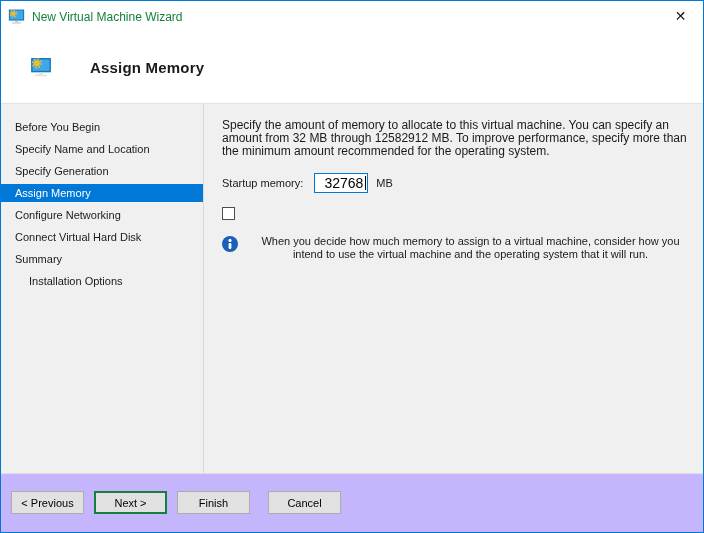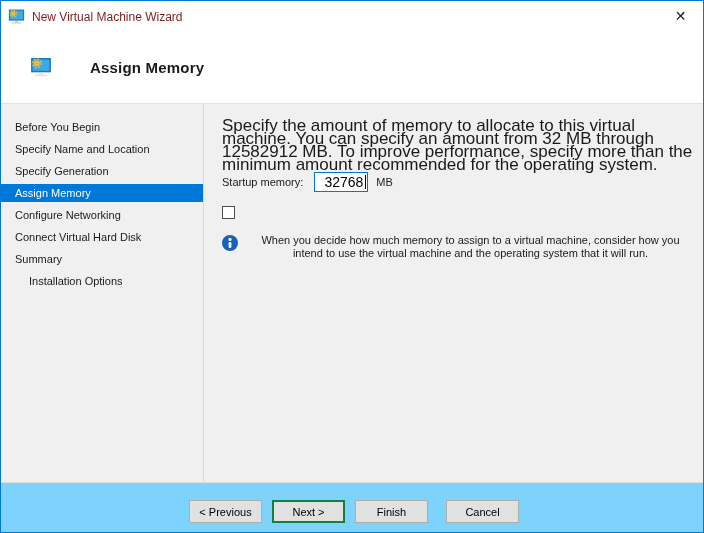--- a/index.html
+++ b/index.html
@@ -14,21 +14,21 @@
     position: relative;
   }
 
   
   .titlebar {
     height: 31px; background: #ffffff;
     display: flex; align-items: center;
     padding-left: 7px; flex: 0 0 auto;
   }
   .titlebar .app-icon { width: 17px; height: 17px; display: inline-flex; }
-  .titlebar .title-text { margin-left: 7px; font-size: 12px; color: #7f1d1d; }
+  .titlebar .title-text { margin-left: 7px; font-size: 12px; color: #15803d; }
   .close-btn {
     margin-left: auto; width: 45px; height: 31px;
     background: transparent; border: none;
     font-size: 14px; color: #1a1a1a; line-height: 31px; text-align: center;
     font-family: "Liberation Sans", sans-serif; cursor: default;
   }
 
   
   .header {
     height: 72px; background: #ffffff;
@@ -53,22 +53,22 @@
   .side-item {
     height: 18px; line-height: 18px; margin-bottom: 4px;
     padding-left: 14px; font-size: 11px; color: #1a1a1a;
     white-space: nowrap; cursor: default;
   }
   .side-item.indent { padding-left: 28px; }
   .side-item.selected { background: #0078d7; color: #ffffff; }
 
   .content { flex: 1 1 auto; padding: 15px 8px 0 18px; }
   .description {
-    font-size: 17px; line-height: 13px; color: #1a1a1a; max-width: 512px;
-    margin-bottom: 1px;
+    font-size: 12px; line-height: 13px; color: #1a1a1a; max-width: 512px;
+    margin-bottom: 15px;
   }
 
   .startup-row { display: flex; align-items: center; margin-bottom: 14px; }
   .field-label { font-size: 11px; color: #1a1a1a; }
   .input-wrap { position: relative; margin-left: 11px; }
   .memory-input {
     width: 54px; height: 20px;
     border: 1px solid #0078d7; background: #ffffff;
     font-family: "Liberation Sans", sans-serif; font-size: 14px; color: #000;
     text-align: right; padding-right: 4px; outline: none;
@@ -88,23 +88,23 @@
 
   .info-row { display: flex; align-items: flex-start; }
   .info-icon { width: 16px; height: 16px; flex: 0 0 auto; margin-top: 1px; }
   .info-text {
     font-size: 11px; line-height: 13px; color: #1a1a1a;
     margin-left: 8px; max-width: 487px; text-align: center;
   }
 
   
   .footer {
-    height: 50px; flex: 0 0 auto; background: #7dd3fc;
+    height: 59px; flex: 0 0 auto; background: #c4b5fd;
     border-top: 1px solid #dfdfdf;
-    display: flex; justify-content: center; align-items: flex-start;
+    display: flex; justify-content: flex-start; align-items: flex-start;
     padding-top: 17px; padding-right: 6px;
   }
   .btn {
     width: 73px; height: 23px; margin-left: 10px;
     background: #e1e1e1; border: 1px solid #adadad;
     font-family: "Liberation Sans", sans-serif; font-size: 11px; color: #000;
     cursor: default; padding: 0;
   }
   .btn.default { border: 2px solid #15803d; }
   .btn.cancel-gap { margin-left: 18px; }

